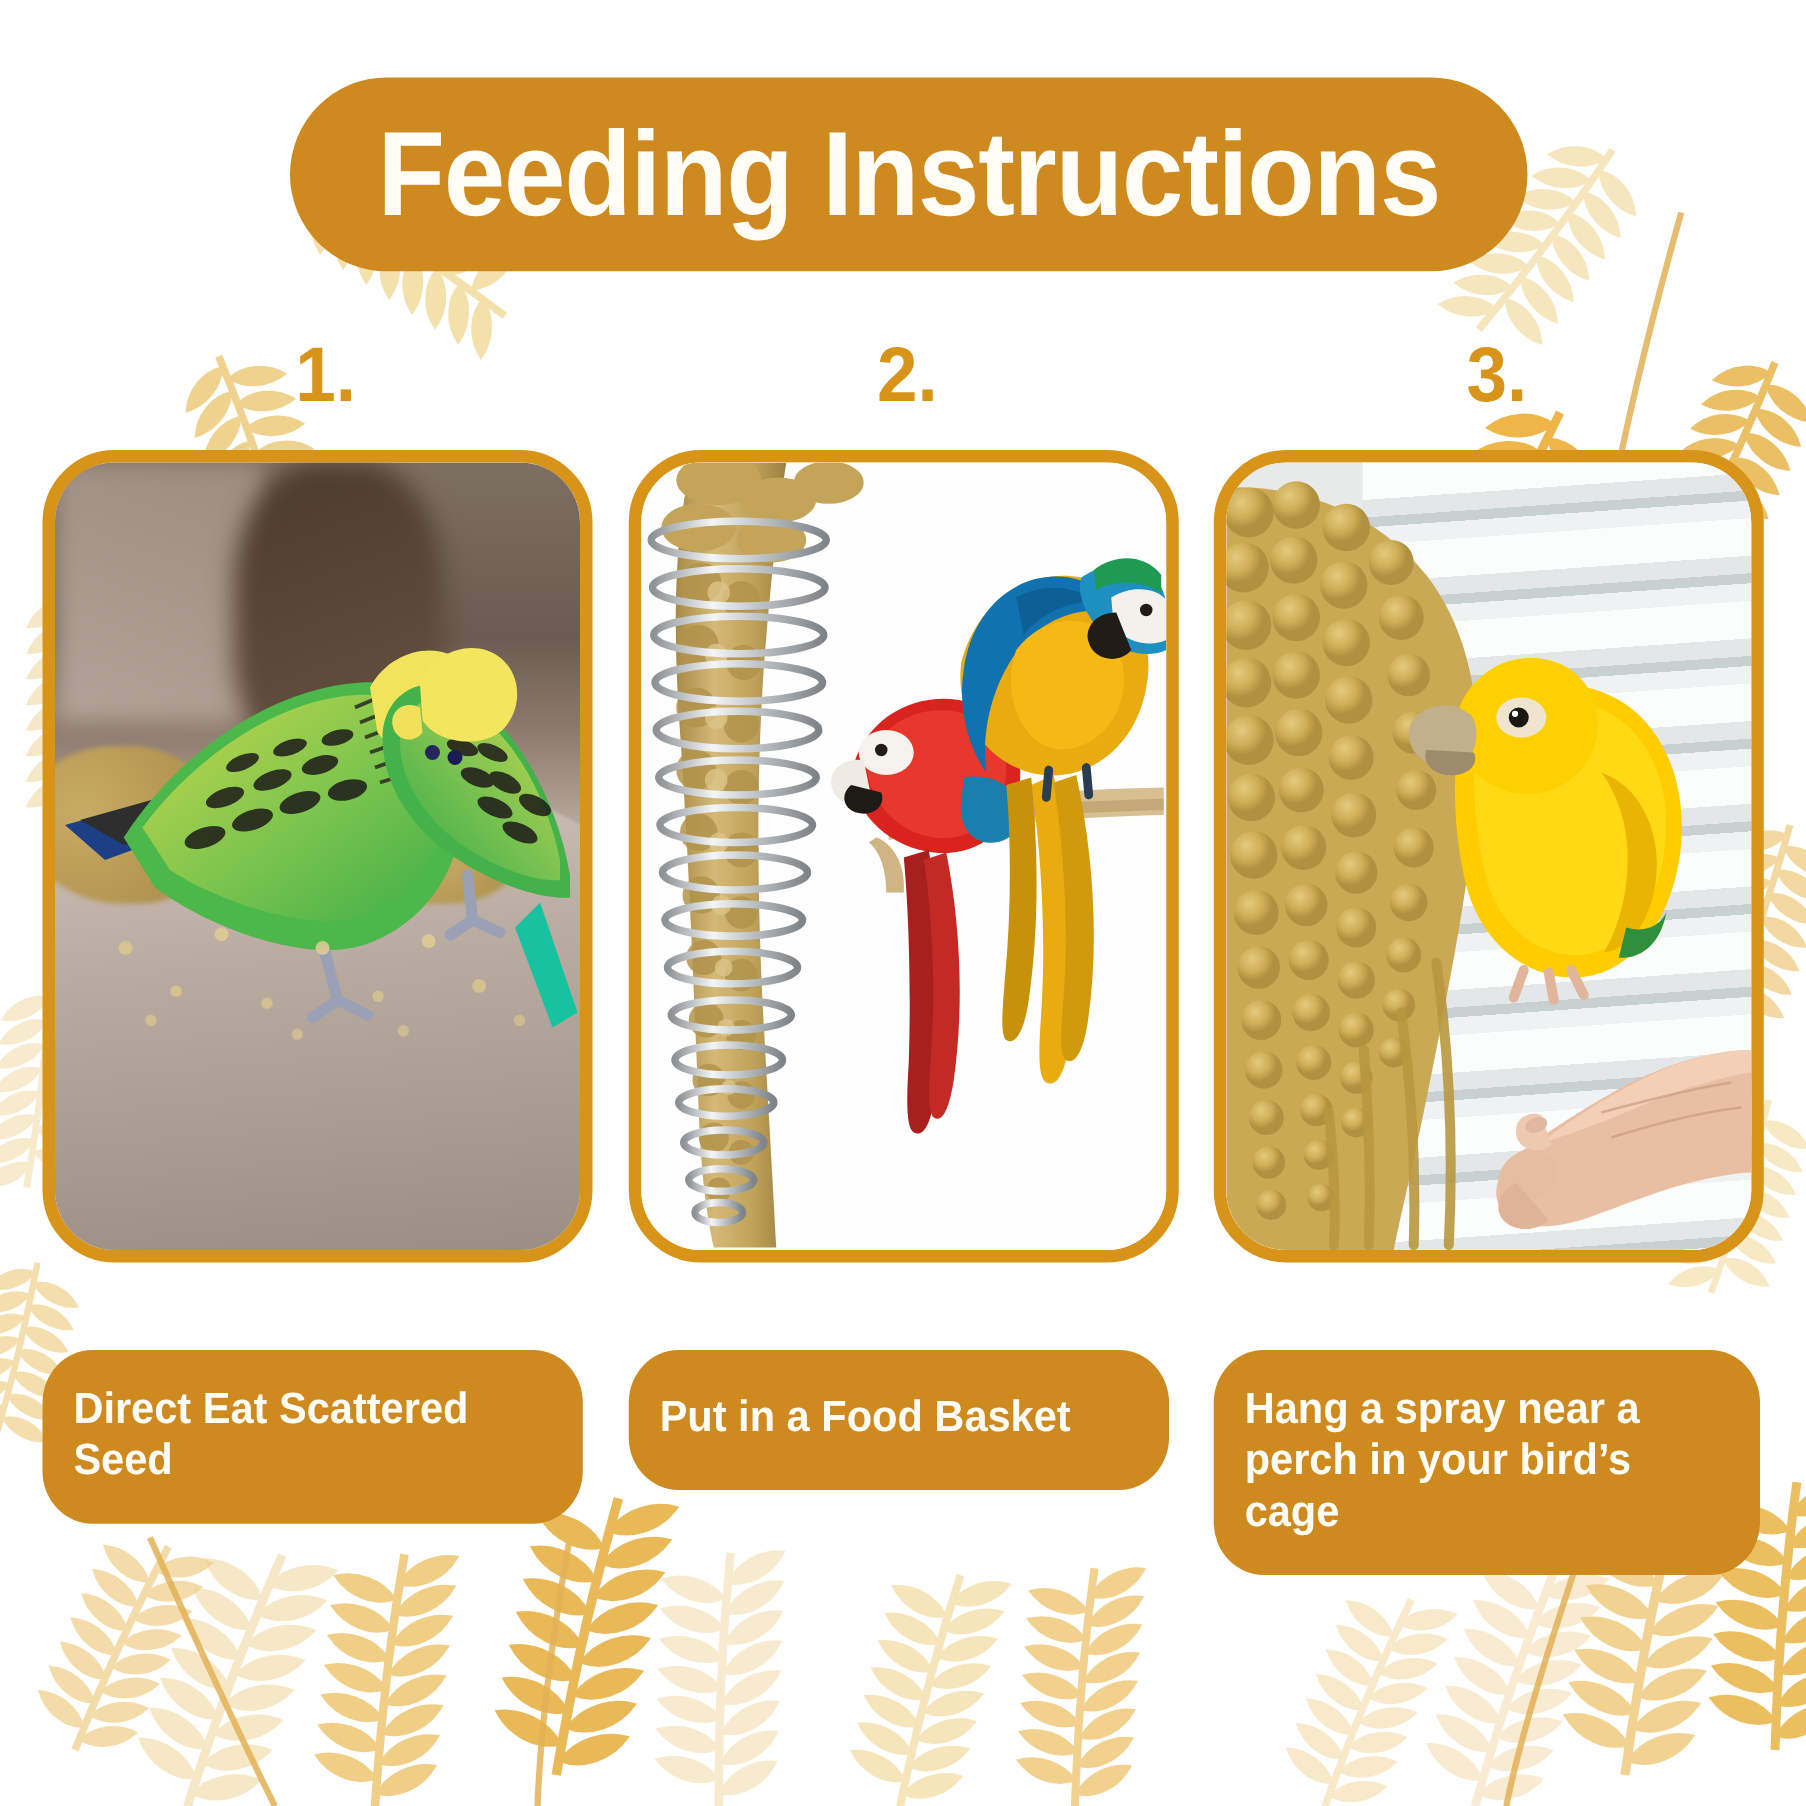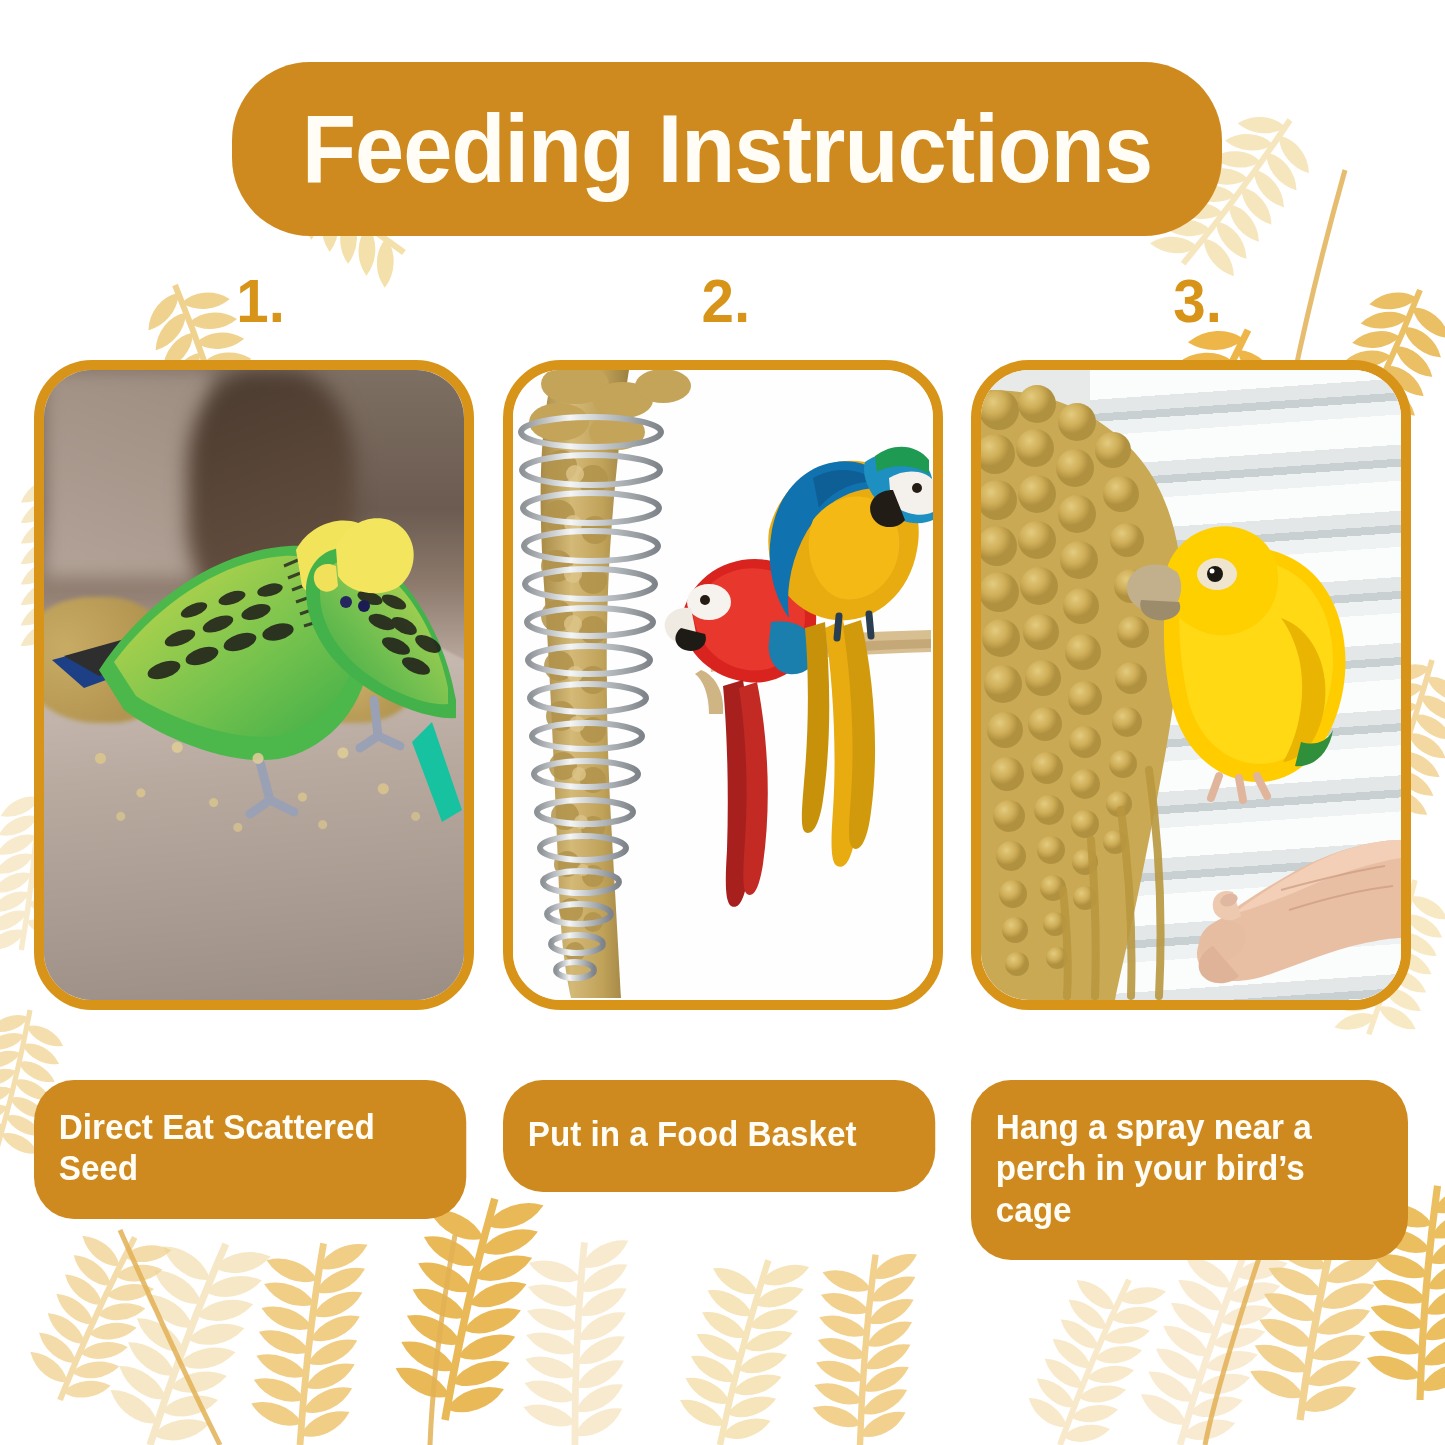--- a/index.html
+++ b/index.html
@@ -11,21 +11,21 @@
     position:relative;
   }
   .stage{position:absolute;inset:0;width:1445px;height:1445px;overflow:hidden;background:#fff;}
 
   
   .wheat-layer{position:absolute;inset:0;pointer-events:none;z-index:0;}
   .wheat-layer svg{position:absolute;}
 
   
   .header-banner{
-    position:absolute;left:232px;top:62px;width:990px;height:174px;
+    position:absolute;left:232px;top:62px;width:990px;height:155px;
     background:#CE8A1E;border-radius:78px;z-index:3;
     display:flex;align-items:center;justify-content:center;
   }
   .header-title{
     color:#FFFDF6;font-size:96px;font-weight:bold;
     font-family:"Liberation Sans", sans-serif;
     letter-spacing:-1px;line-height:1;
     transform:scaleX(0.92);
     white-space:nowrap;
   }

